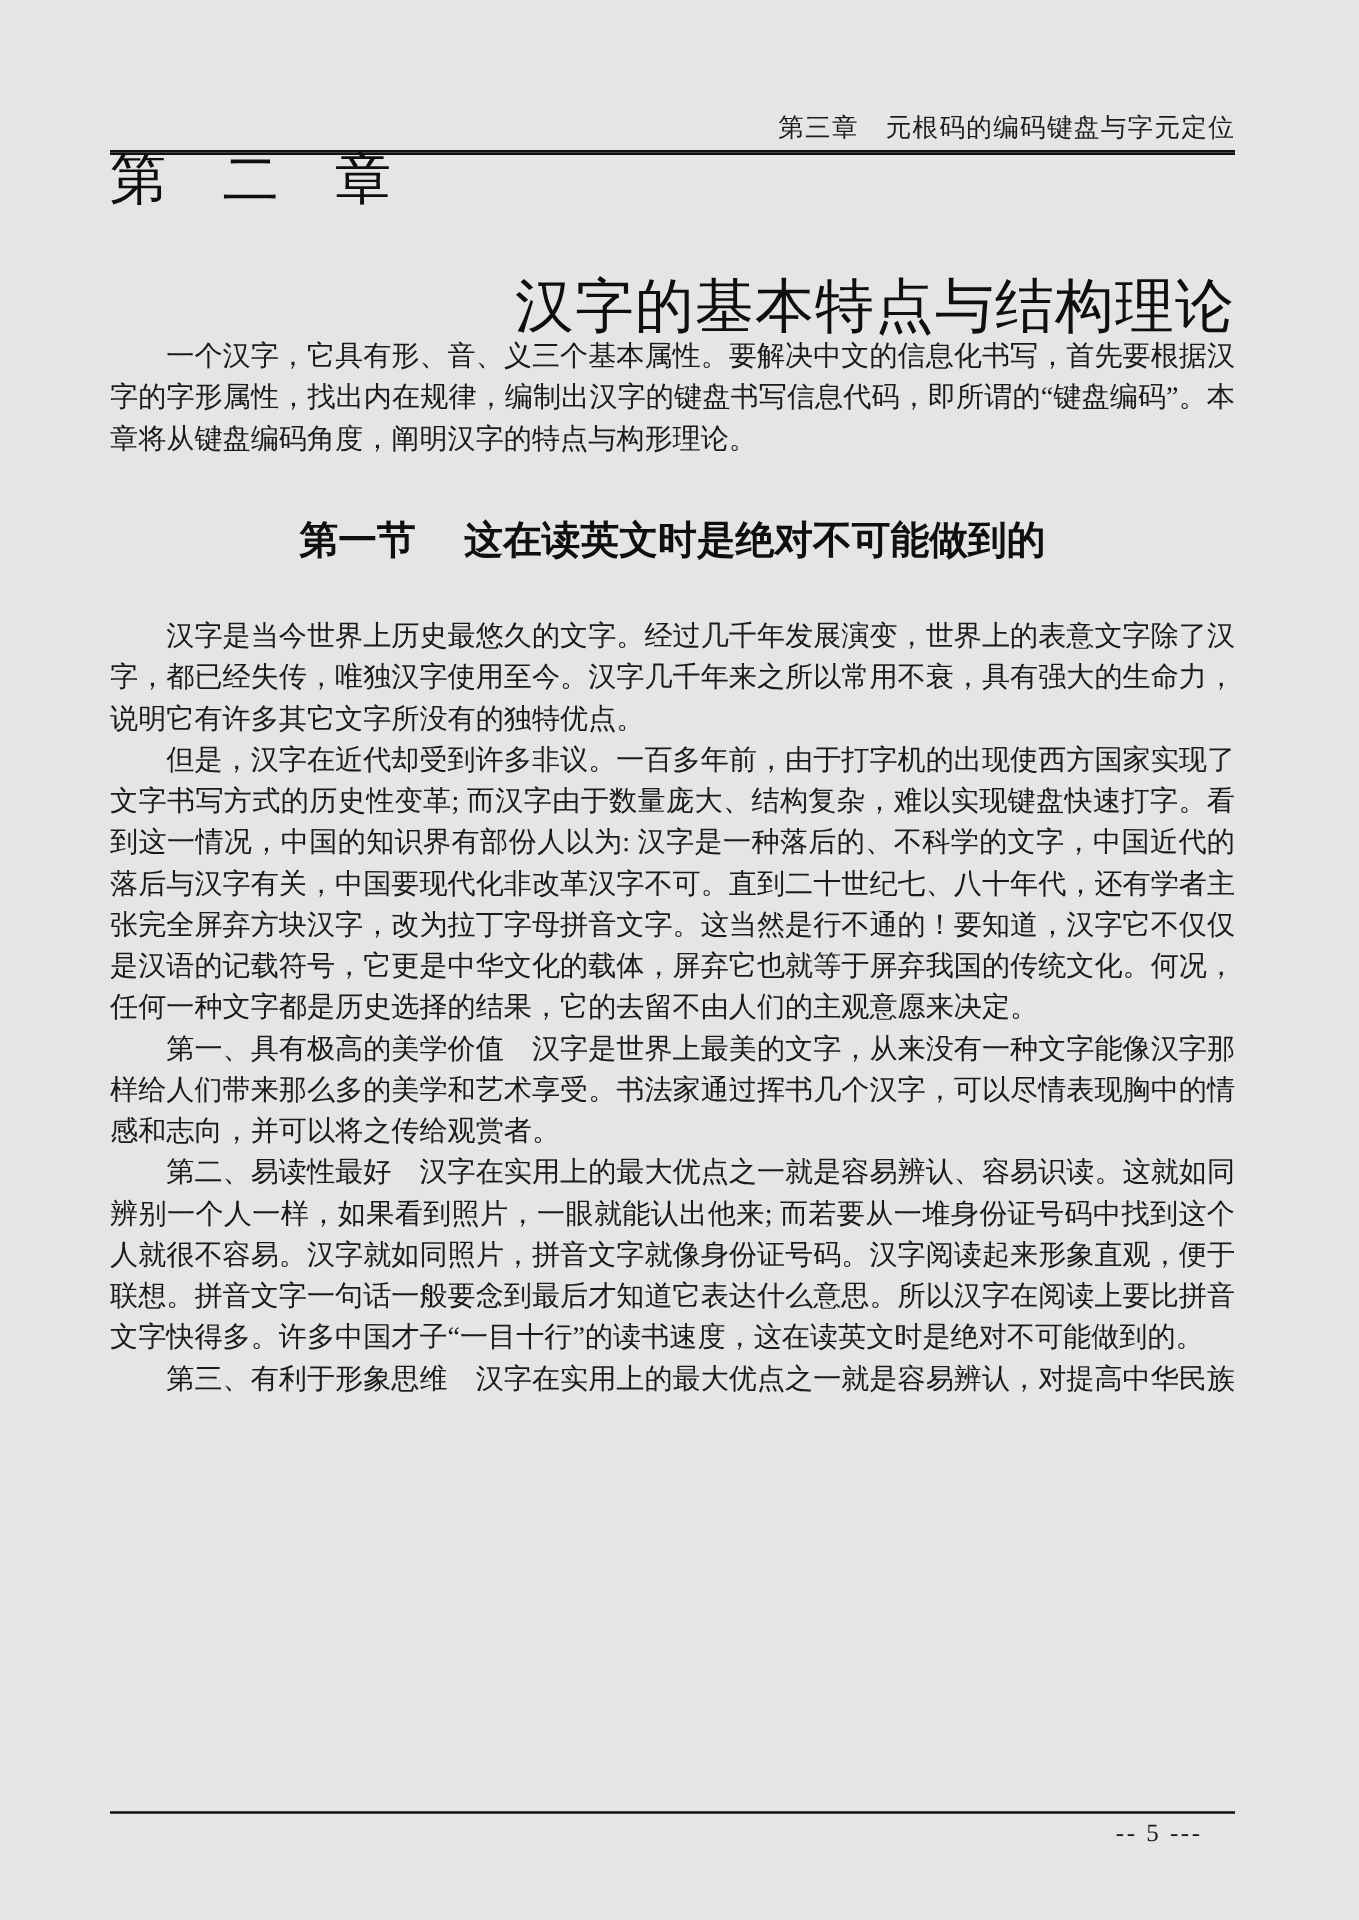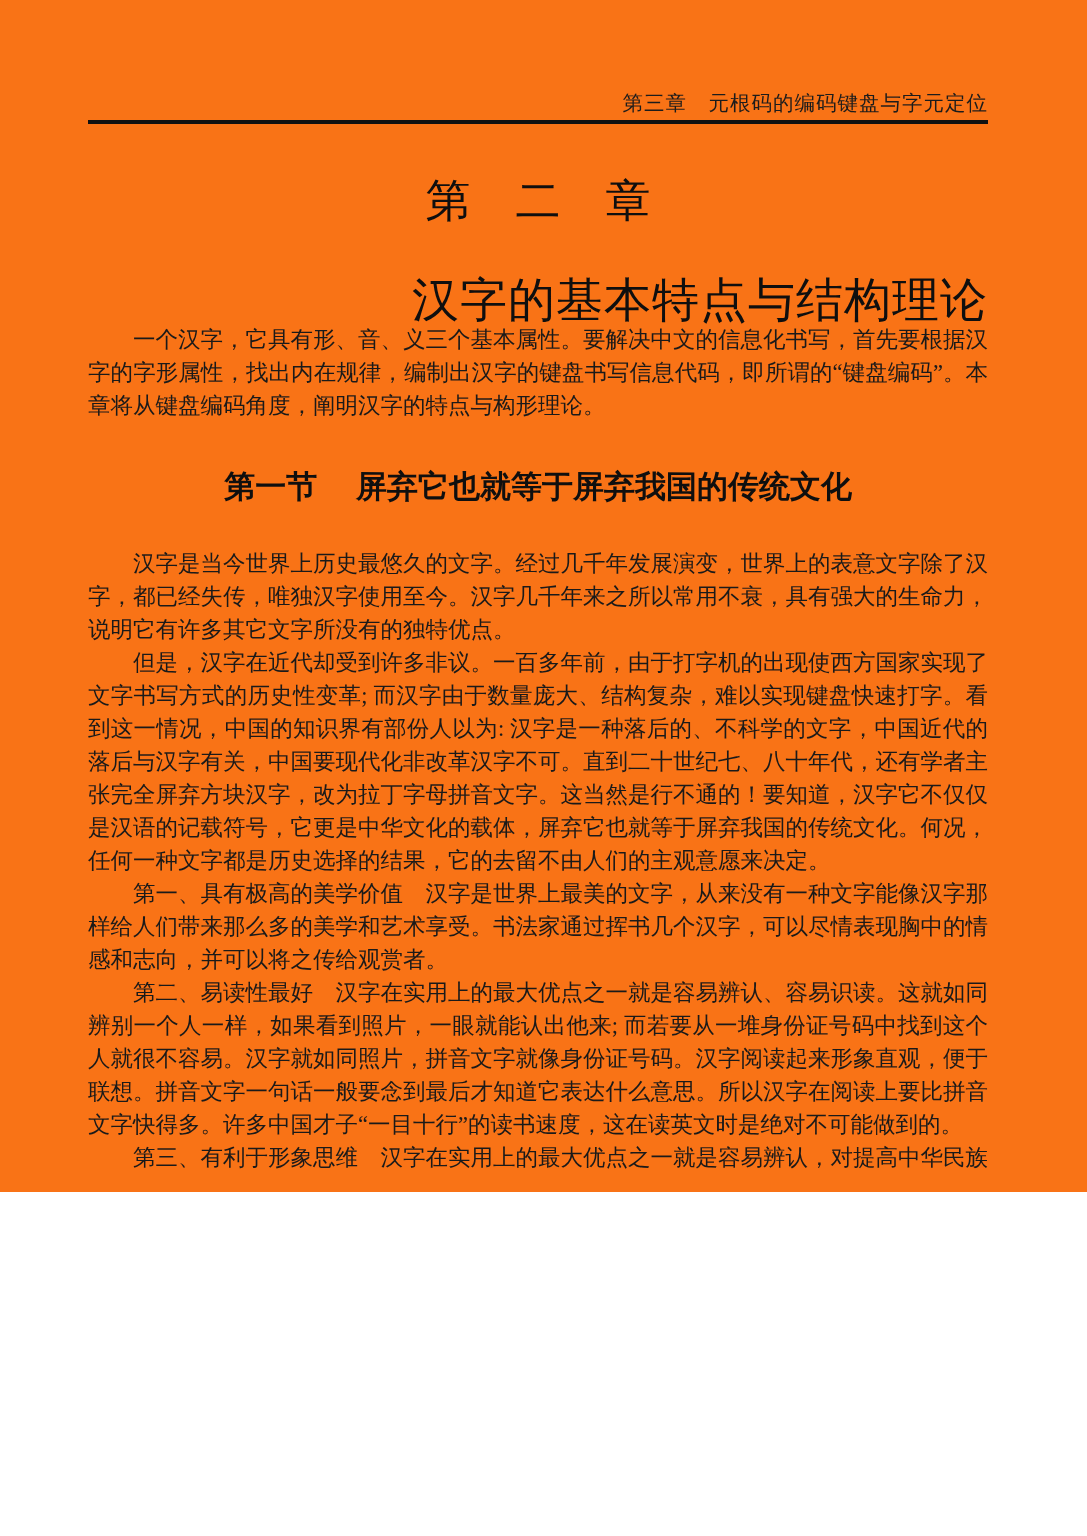--- a/index.html
+++ b/index.html
@@ -2,22 +2,22 @@
 <html><head>
 <meta charset="utf-8">
 <style>
   * { margin: 0; padding: 0; box-sizing: border-box; }
   html, body { background: #ffffff; }
   body { font-family: "Liberation Serif", "DejaVu Serif", serif; color: #151515; }
 
   .page {
     position: relative;
     width: 1087px;
-    height: 1192px;
-    background: #f97316;
+    height: 1536px;
+    background: #e5e5e5;
     overflow: hidden;
   }
 
   .content {
     position: absolute;
     left: 88px;
     top: 0;
     width: 900px;
   }
 
@@ -32,23 +32,21 @@
   }
   .header-rule {
     margin-top: 4px;
     height: 3px;
     border-top: 2px solid #111;
     border-bottom: 2px solid #111;
   }
 
   
   .chapter-number {
-    margin-top: 55px;
-    text-align: center;
-    font-family: Liberation Serif, serif;
+    font-family: Liberation Mono, monospace;
     font-size: 45px;
     line-height: 1;
     color: #0f0f0f;
   }
   .chapter-title {
     margin-top: 52px;
     text-align: right;
     font-family: "Liberation Sans", "DejaVu Sans", sans-serif;
     font-size: 47px;
     line-height: 1;
@@ -106,21 +104,21 @@
     <div class="running-title">第三章　元根码的编码键盘与字元定位</div>
 
     <div class="header-rule"></div>
 
     <div class="chapter-number">第　二　章</div>
 
     <div class="chapter-title">汉字的基本特点与结构理论</div>
 
     <p class="intro-para">一个汉字，它具有形、音、义三个基本属性。要解决中文的信息化书写，首先要根据汉字的字形属性，找出内在规律，编制出汉字的键盘书写信息代码，即所谓的“键盘编码”。本章将从键盘编码角度，阐明汉字的特点与构形理论。</p>
 
-    <div class="section-heading">第一节　 屏弃它也就等于屏弃我国的传统文化</div>
+    <div class="section-heading">第一节　 这在读英文时是绝对不可能做到的</div>
 
     <p class="body-para">汉字是当今世界上历史最悠久的文字。经过几千年发展演变，世界上的表意文字除了汉字，都已经失传，唯独汉字使用至今。汉字几千年来之所以常用不衰，具有强大的生命力，说明它有许多其它文字所没有的独特优点。</p>
 
     <p class="body-para">但是，汉字在近代却受到许多非议。一百多年前，由于打字机的出现使西方国家实现了文字书写方式的历史性变革; 而汉字由于数量庞大、结构复杂，难以实现键盘快速打字。看到这一情况，中国的知识界有部份人以为: 汉字是一种落后的、不科学的文字，中国近代的落后与汉字有关，中国要现代化非改革汉字不可。直到二十世纪七、八十年代，还有学者主张完全屏弃方块汉字，改为拉丁字母拼音文字。这当然是行不通的！要知道，汉字它不仅仅是汉语的记载符号，它更是中华文化的载体，屏弃它也就等于屏弃我国的传统文化。何况，任何一种文字都是历史选择的结果，它的去留不由人们的主观意愿来决定。</p>
 
 
     <p class="body-para">第一、具有极高的美学价值　汉字是世界上最美的文字，从来没有一种文字能像汉字那样给人们带来那么多的美学和艺术享受。书法家通过挥书几个汉字，可以尽情表现胸中的情感和志向，并可以将之传给观赏者。</p>
 
     <p class="body-para">第二、易读性最好　汉字在实用上的最大优点之一就是容易辨认、容易识读。这就如同辨别一个人一样，如果看到照片，一眼就能认出他来; 而若要从一堆身份证号码中找到这个人就很不容易。汉字就如同照片，拼音文字就像身份证号码。汉字阅读起来形象直观，便于联想。拼音文字一句话一般要念到最后才知道它表达什么意思。所以汉字在阅读上要比拼音文字快得多。许多中国才子“一目十行”的读书速度，这在读英文时是绝对不可能做到的。</p>
 

